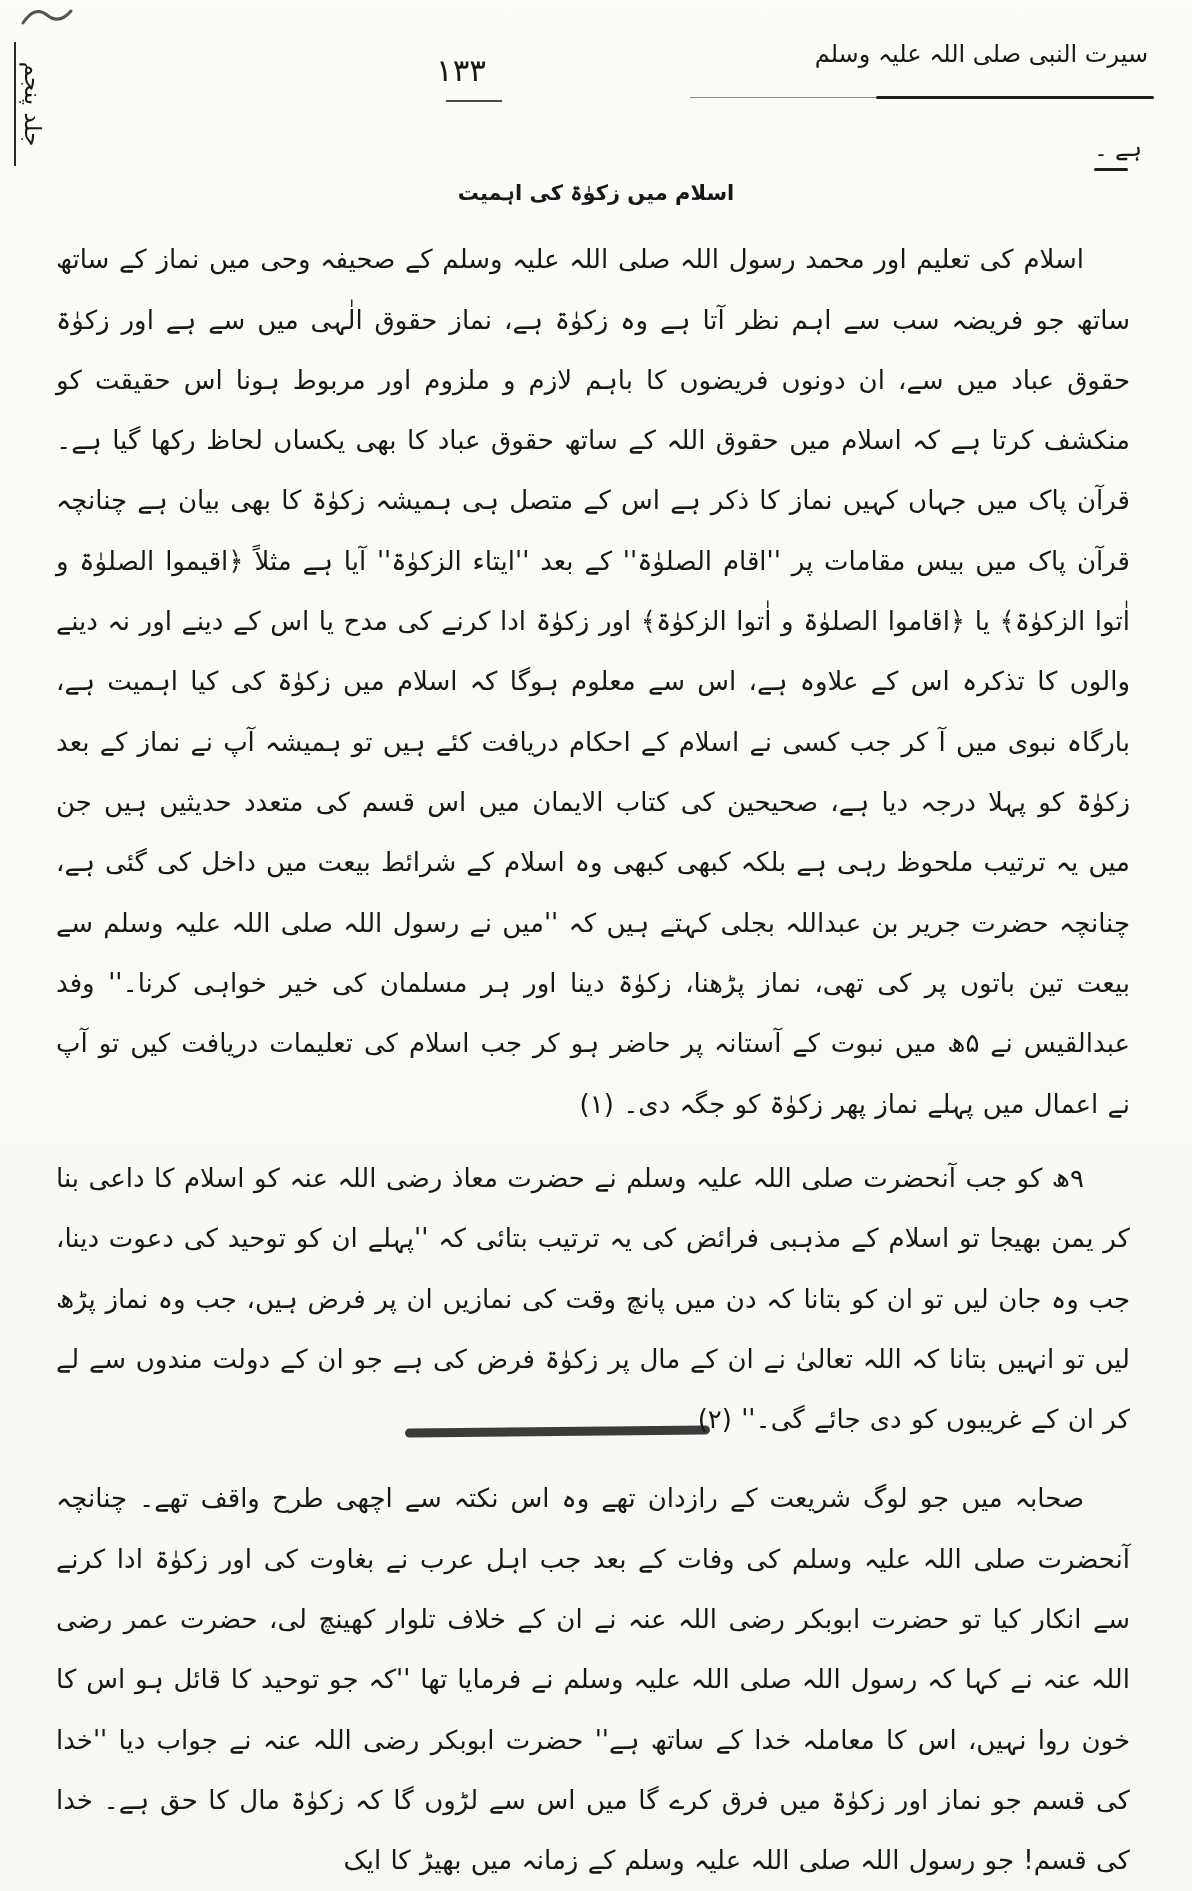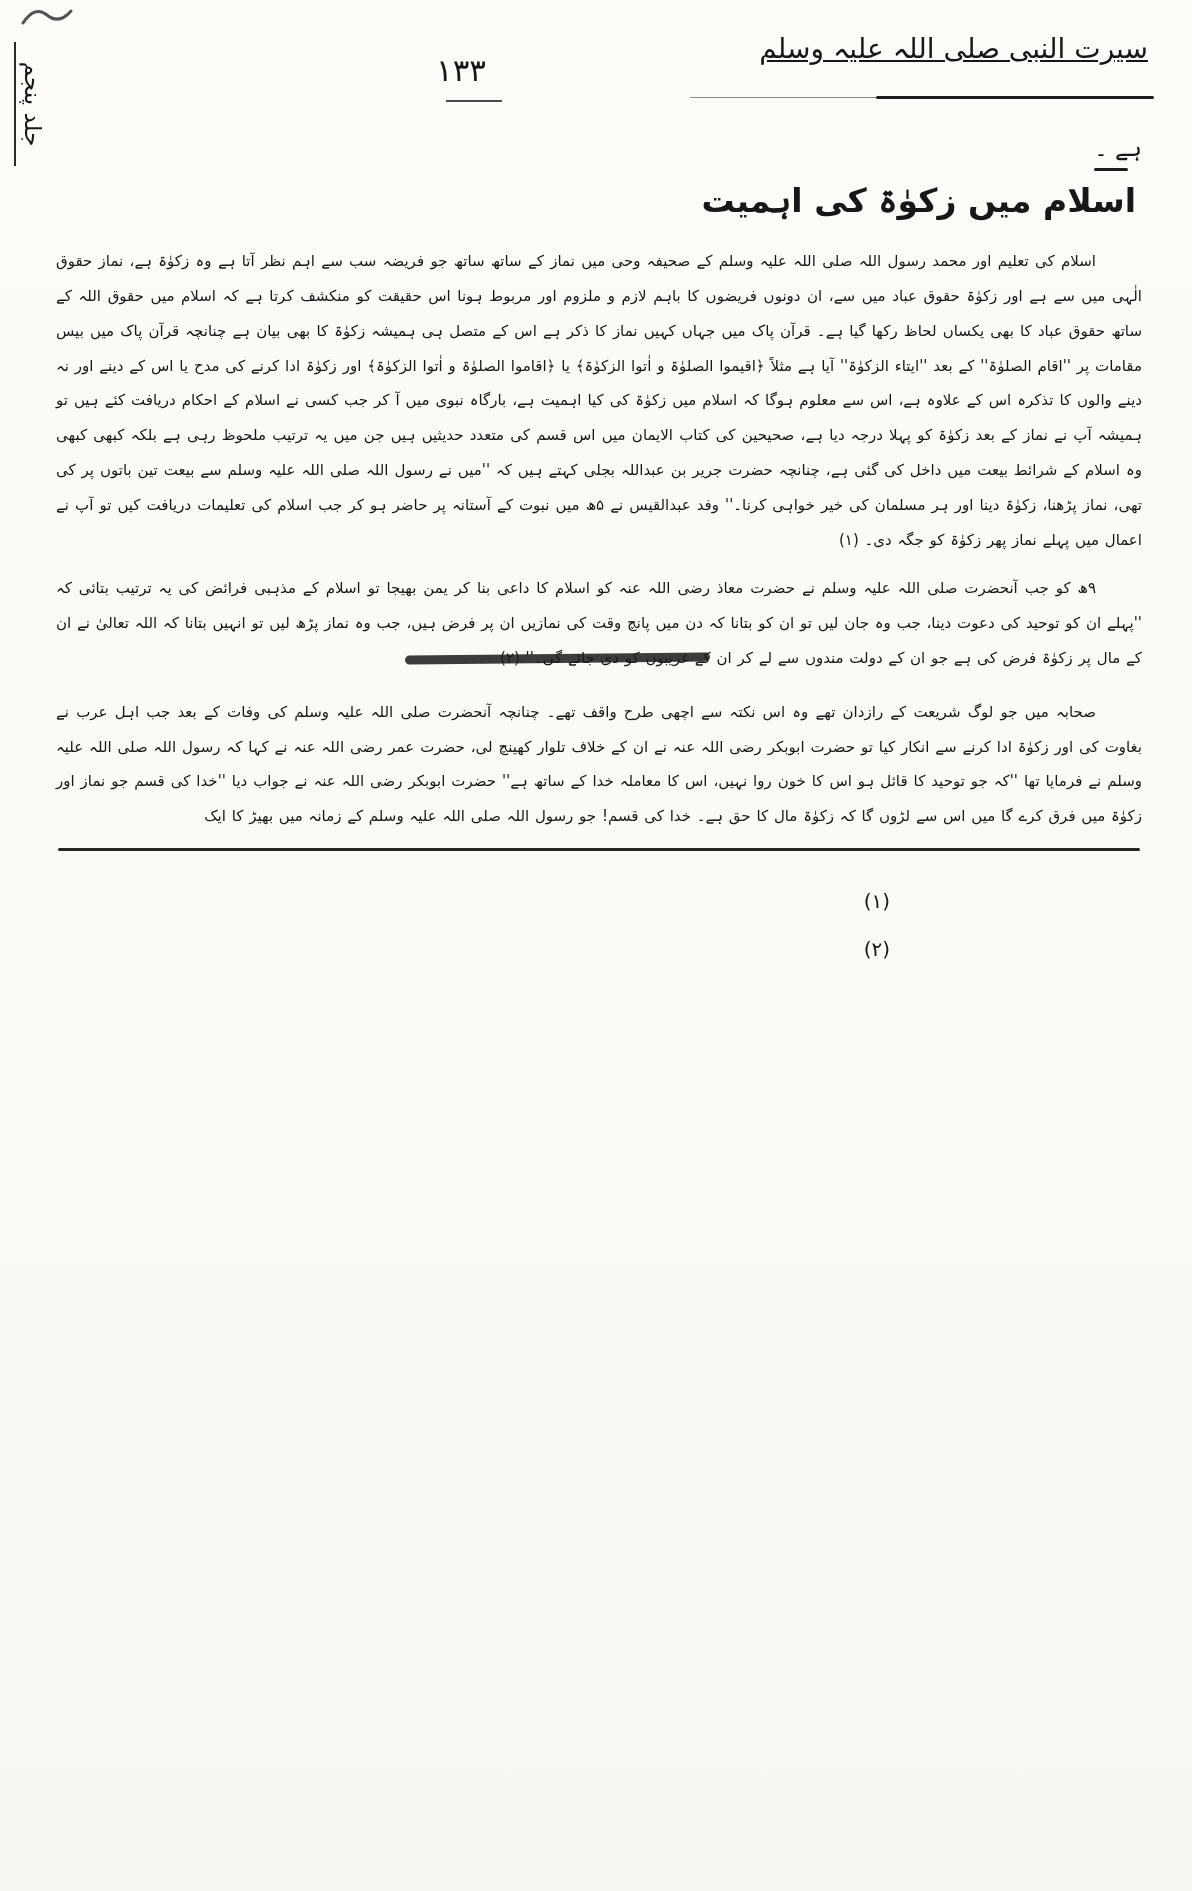--- a/index.html
+++ b/index.html
@@ -41,25 +41,24 @@
   .pageno-rule {
     position: absolute;
     top: 100px;
     left: 446px;
     width: 56px;
     height: 2px;
     background: #4a4a4a;
   }
   .hdr-title {
     position: absolute;
-    top: 32px;
+    top: 40px;
     right: 44px;
-    font-size: 28px;
+    font-size: 24px;
     direction: rtl;
-    text-decoration: underline;
   }
   .hdr-rule {
     position: absolute;
     top: 96px;
     right: 38px;
     width: 278px;
     height: 3px;
     background: #1d1d1d;
     border-radius: 2px;
   }
@@ -87,30 +86,30 @@
     text-align: right;
   }
   .cont-dash {
     width: 34px;
     height: 3px;
     background: #1c1c1c;
     margin: 4px 14px 10px 0;
     border-radius: 2px;
   }
   .heading {
-    font-size: 33px;
+    font-size: 21px;
     font-weight: 700;
     margin: 4px 6px 24px 0;
-    text-align: right;
+    text-align: center;
   }
   .para {
-    font-size: 15px;
+    font-size: 26px;
     line-height: 2.32;
     text-indent: 46px;
-    margin: 0 0 14px 0;
+    margin: 0 12px 14px 0;
     word-spacing: 1px;
   }
   .smudge {
     width: 305px;
     height: 9px;
     background: #1a1a1a;
     border-radius: 6px;
     margin: -36px 432px 32px 0;
     transform: rotate(-0.6deg);
     opacity: .85;

